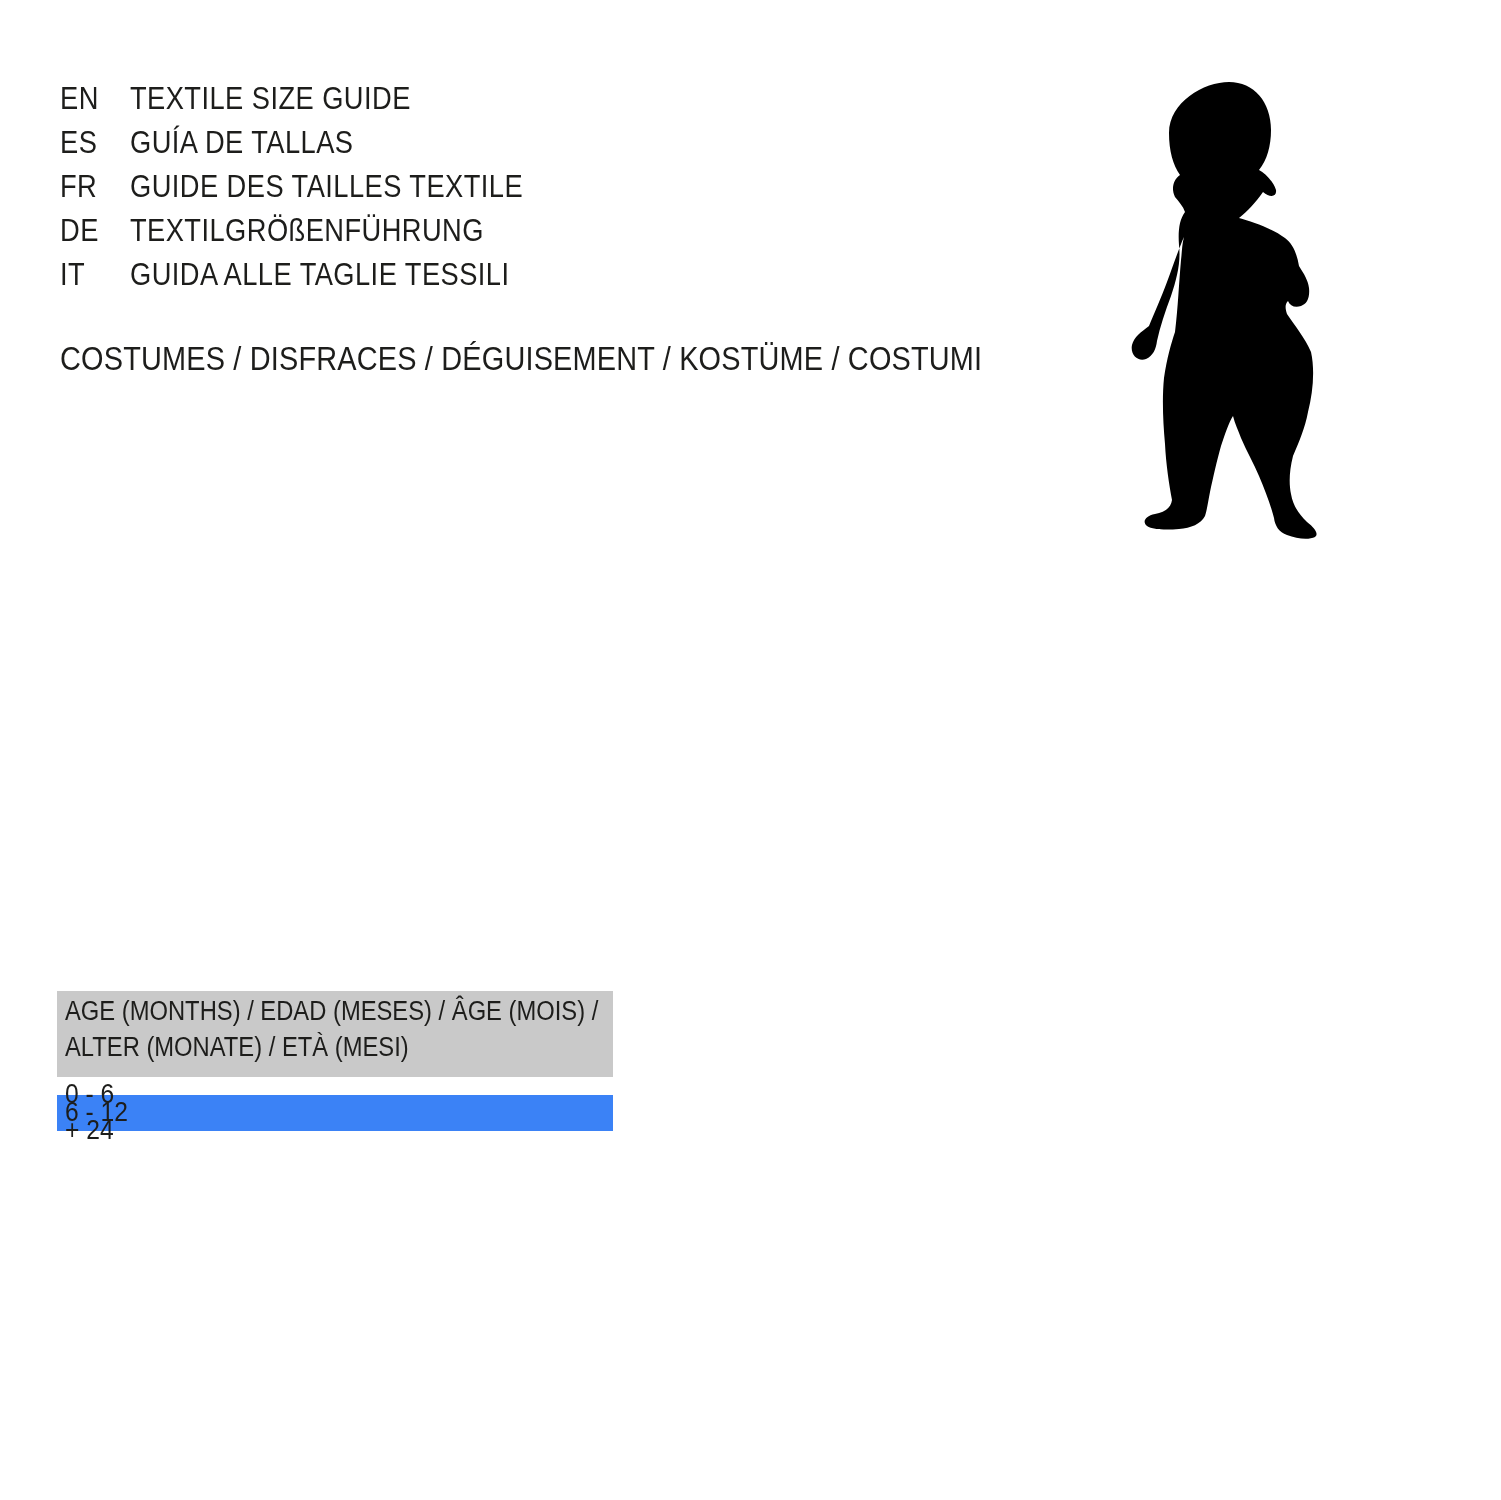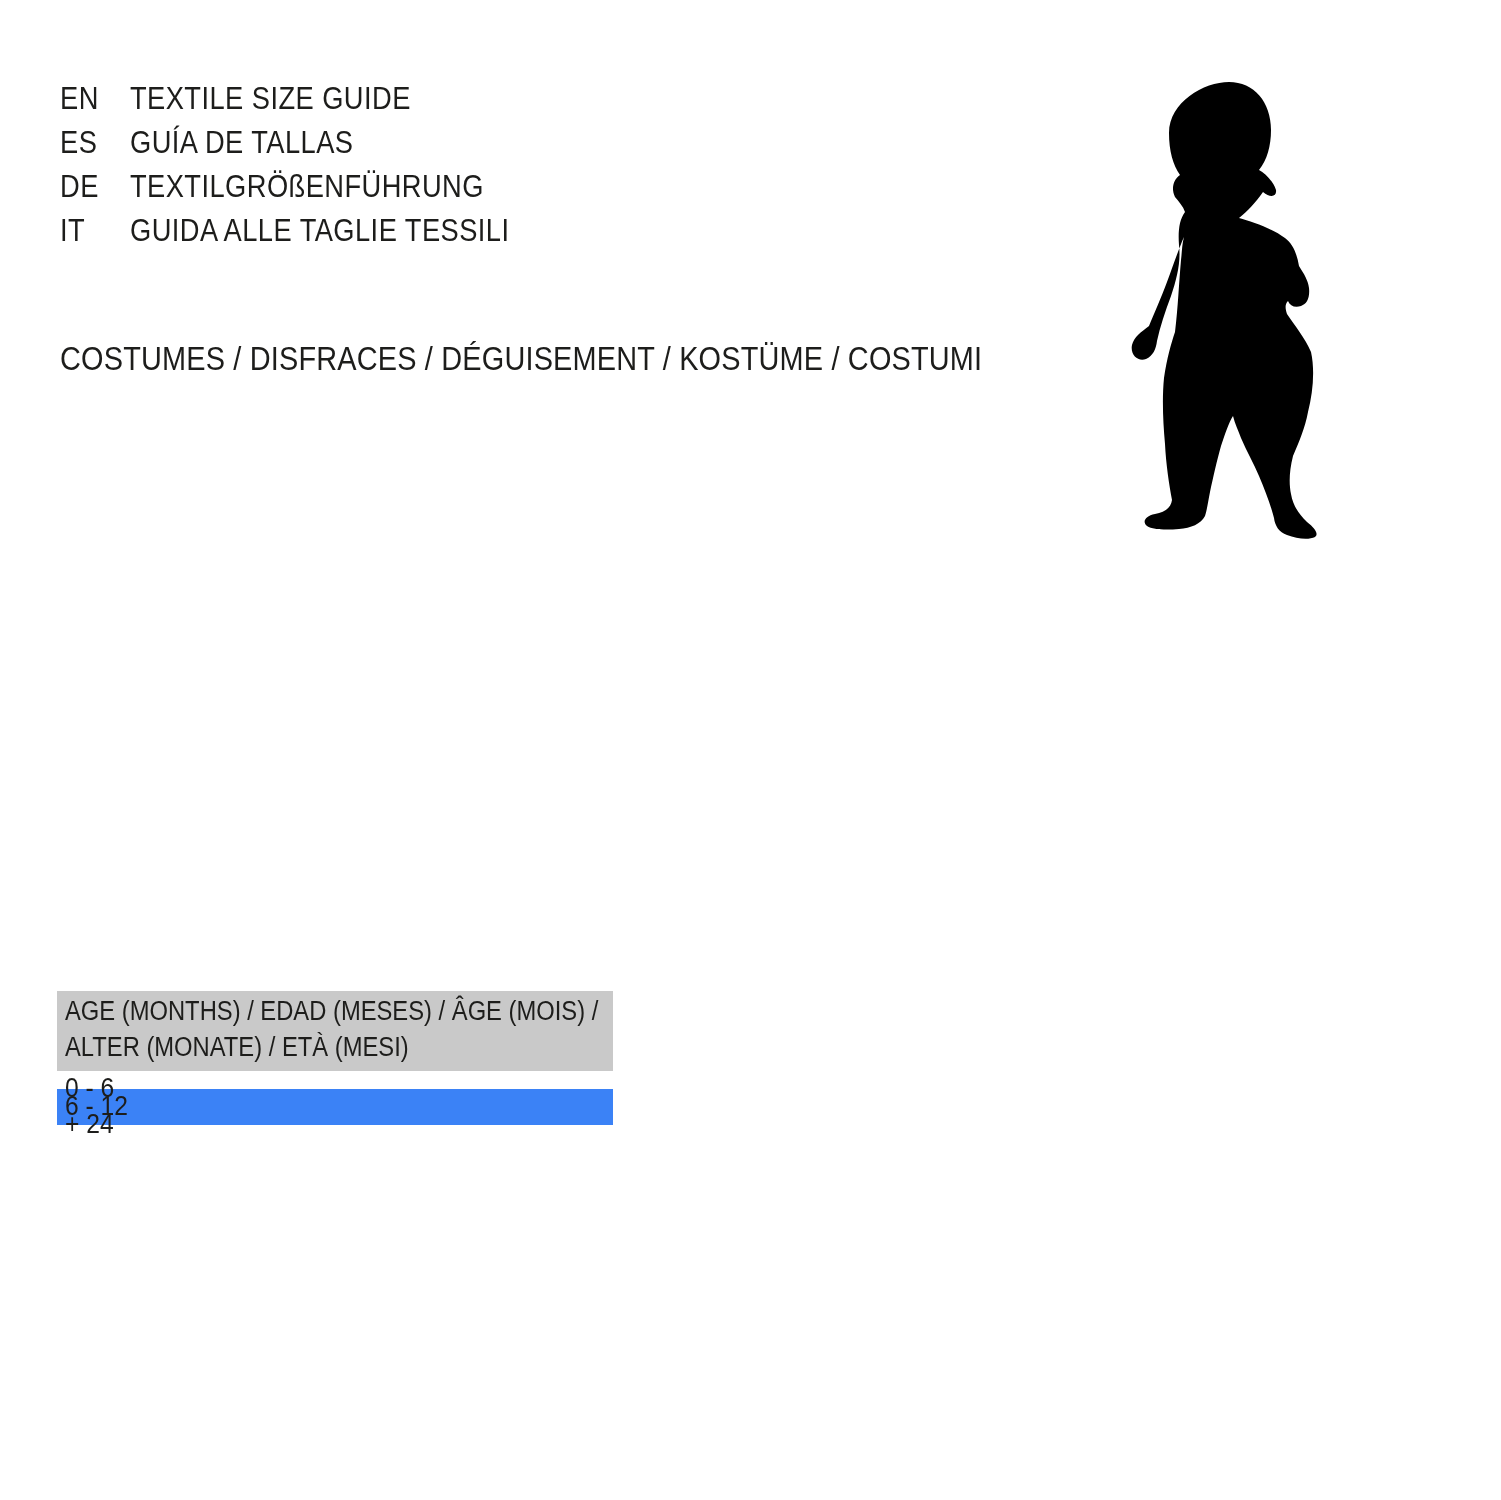--- a/index.html
+++ b/index.html
@@ -66,21 +66,21 @@
     letter-spacing: 0.3px;
   }
   .size-table {
     position: absolute;
     left: 57px;
     top: 991px;
     width: 556px;
   }
   .table-header {
     background: #c9c9c9;
-    padding: 2px 0 6px 8px;
+    padding: 2px 0 12px 8px;
     box-sizing: border-box;
     width: 100%;
   }
   .table-header .hline {
     font-size: 27px;
     line-height: 36px;
     font-weight: 400;
   }
   .table-row {
     height: 18px;
@@ -100,20 +100,24 @@
 <div class="page">
 
   <div class="lang-list">
     <div class="lang-row">
       <span class="lang-code"><span class="cx">EN</span></span>
       <span class="cx">TEXTILE SIZE GUIDE</span>
     </div>
     <div class="lang-row">
       <span class="lang-code"><span class="cx">ES</span></span>
       <span class="cx">GUÍA DE TALLAS</span>
+    </div>
+    <div class="lang-row">
+      <span class="lang-code"><span class="cx">FR</span></span>
+      <span class="cx">GUIDE DES TAILLES TEXTILE</span>
     </div>
     <div class="lang-row">
       <span class="lang-code"><span class="cx">DE</span></span>
       <span class="cx">TEXTILGRÖßENFÜHRUNG</span>
     </div>
     <div class="lang-row">
       <span class="lang-code"><span class="cx">IT</span></span>
       <span class="cx">GUIDA ALLE TAGLIE TESSILI</span>
     </div>
   </div>

